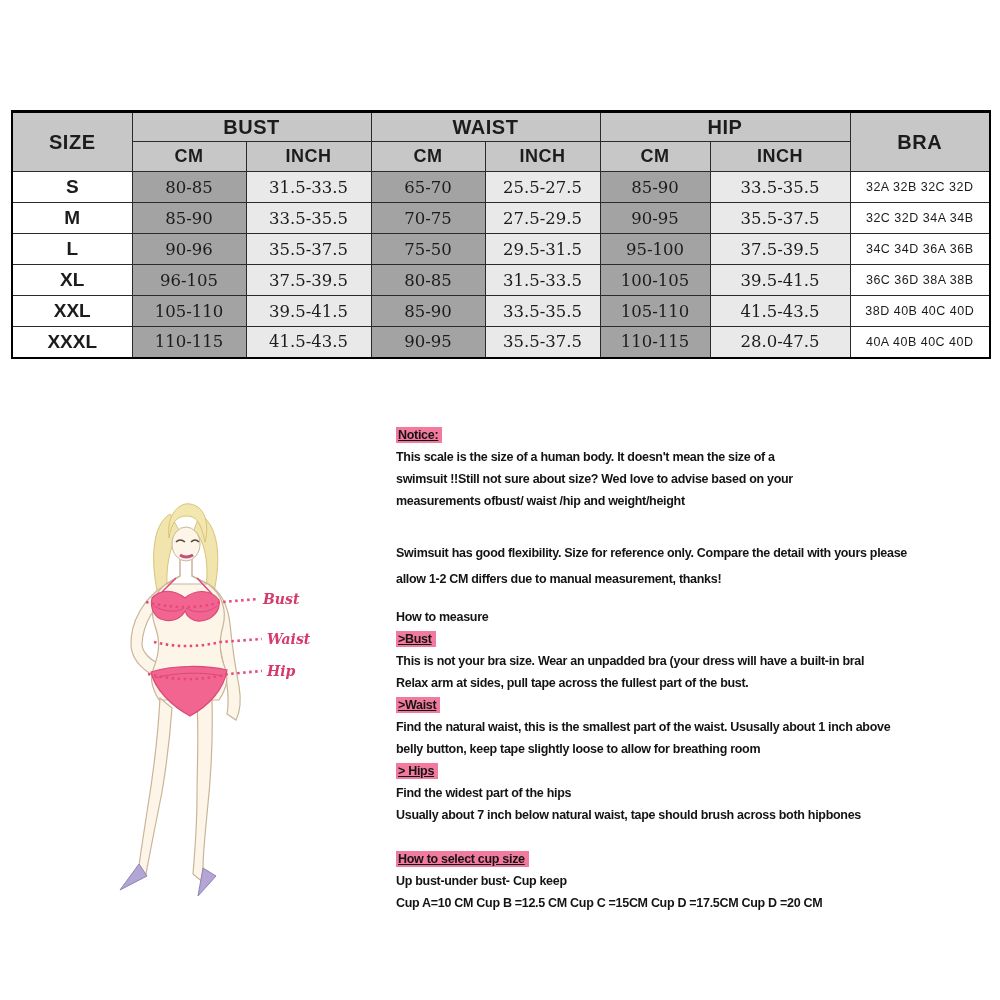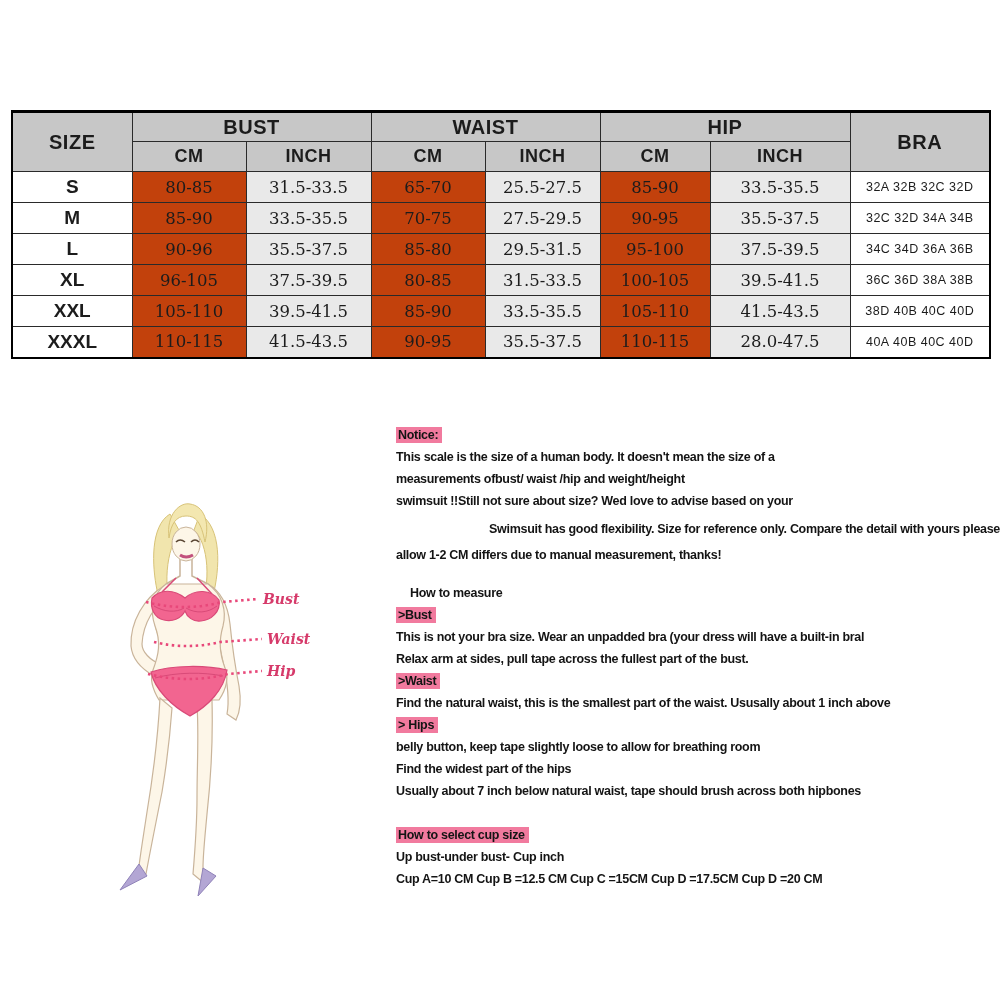--- a/index.html
+++ b/index.html
@@ -11,37 +11,37 @@
   .size-table { position:absolute; left:11px; top:110px; width:978px;
                 border-collapse:collapse; table-layout:fixed;
                 border:2px solid #000; border-top:3px solid #000; }
   .size-table th, .size-table td { border:1px solid #2a2a2a; text-align:center;
                 vertical-align:middle; color:#1c1c1c; overflow:hidden; white-space:nowrap; }
   .size-table thead th { background:#c7c7c7; font-family:"Liberation Sans",sans-serif;
                 font-weight:bold; font-size:20px; height:30px; letter-spacing:.5px; }
   .size-table thead th.sub { font-size:18px;margin-top:45px; }
   .size-table tbody tr { height:31px; }
   td.sizecell { font-family:"Liberation Sans",sans-serif; font-weight:bold; font-size:19px; background:#fff; }
-  td.num { font-family:"DejaVu Serif", serif; font-size:16.5px; background:#c2410c; }
+  td.num { font-family:"DejaVu Serif", serif; font-size:16.5px; background:#a3a3a3; }
   td.inchcol { background:#e9e9e9; }
   td.bracell { font-family:"Liberation Sans",sans-serif; font-size:12.5px; background:#fff; letter-spacing:.5px; }
 
   
   .figure-wrap { position:absolute; left:100px; top:492px; width:300px; height:460px; }
   .script-label { font-family:"DejaVu Serif", serif; font-style:italic; font-weight:bold;
                   font-size:14px; fill:#d63a6a; }
 
   
   .text-area { position:absolute; left:396px; top:424px; width:604px; color:#141414;
                font-family:"Liberation Sans",sans-serif; font-weight:bold;
                font-size:12.5px; letter-spacing:-0.3px; }
   .text-area .ln { line-height:22px; height:22px; white-space:nowrap; }
   .text-area .ln-wide { line-height:26px; height:26px; white-space:nowrap; }
-  .gap16 { margin-top:4px;text-align:right; } .gap14 { margin-top:14px;margin-left:14px; } .gap22 { margin-top:22px; }
-  .hl { background:#f17a9e; padding:1px 4px 1px 2px; }
+  .gap16 { margin-top:28px; } .gap14 { margin-top:14px; } .gap22 { margin-top:22px; }
+  .hl { background:#f17a9e; padding:1px 4px 1px 2px;text-decoration:underline; }
 </style>
 </head>
 <body>
 
 <div class="page">
 
   <table class="size-table">
     <colgroup>
       <col style="width:120px">
         <col style="width:114px">
@@ -87,21 +87,21 @@
         <td class="num">70-75</td>
         <td class="num inchcol">27.5-29.5</td>
         <td class="num">90-95</td>
         <td class="num inchcol">35.5-37.5</td>
         <td class="bracell">32C 32D 34A 34B</td>
       </tr>
       <tr>
         <td class="sizecell">L</td>
         <td class="num">90-96</td>
         <td class="num inchcol">35.5-37.5</td>
-        <td class="num">85-80</td>
+        <td class="num">75-50</td>
         <td class="num inchcol">29.5-31.5</td>
         <td class="num">95-100</td>
         <td class="num inchcol">37.5-39.5</td>
         <td class="bracell">34C 34D 36A 36B</td>
       </tr>
       <tr>
         <td class="sizecell">XL</td>
         <td class="num">96-105</td>
         <td class="num inchcol">37.5-39.5</td>
         <td class="num">80-85</td>
@@ -172,35 +172,35 @@
 
       <text x="163" y="112" class="script-label">Bust</text>
       <text x="167" y="152" class="script-label">Waist</text>
       <text x="167" y="184" class="script-label">Hip</text>
     </svg>
   </div>
 
   <div class="text-area">
     <div class="ln"><span class="hl">Notice:</span></div>
     <div class="ln">This scale is the size of a human body. It doesn't mean the size of a</div>
+    <div class="ln">swimsuit !!Still not sure about size? Wed love to advise based on your</div>
     <div class="ln">measurements ofbust/ waist /hip and weight/height</div>
-    <div class="ln">swimsuit !!Still not sure about size? Wed love to advise based on your</div>
 
     <div class="ln-wide gap16">Swimsuit has good flexibility. Size for reference only. Compare the detail with yours please</div>
     <div class="ln-wide">allow 1-2 CM differs due to manual measurement, thanks!</div>
 
     <div class="ln gap14">How to measure</div>
     <div class="ln"><span class="hl">&gt;Bust</span></div>
     <div class="ln">This is not your bra size. Wear an unpadded bra (your dress will have a built-in bral</div>
     <div class="ln">Relax arm at sides, pull tape across the fullest part of the bust.</div>
     <div class="ln"><span class="hl">&gt;Waist</span></div>
     <div class="ln">Find the natural waist, this is the smallest part of the waist. Ususally about 1 inch above</div>
+    <div class="ln">belly button, keep tape slightly loose to allow for breathing room</div>
     <div class="ln"><span class="hl">&gt; Hips</span></div>
-    <div class="ln">belly button, keep tape slightly loose to allow for breathing room</div>
     <div class="ln">Find the widest part of the hips</div>
     <div class="ln">Usually about 7 inch below natural waist, tape should brush across both hipbones</div>
 
     <div class="ln gap22"><span class="hl">How to select cup size</span></div>
-    <div class="ln">Up bust-under bust- Cup inch</div>
+    <div class="ln">Up bust-under bust- Cup keep</div>
     <div class="ln">Cup A=10 CM Cup B =12.5 CM Cup C =15CM Cup D =17.5CM Cup D =20 CM</div>
   </div>
 
 </div>
 
 </body></html>

